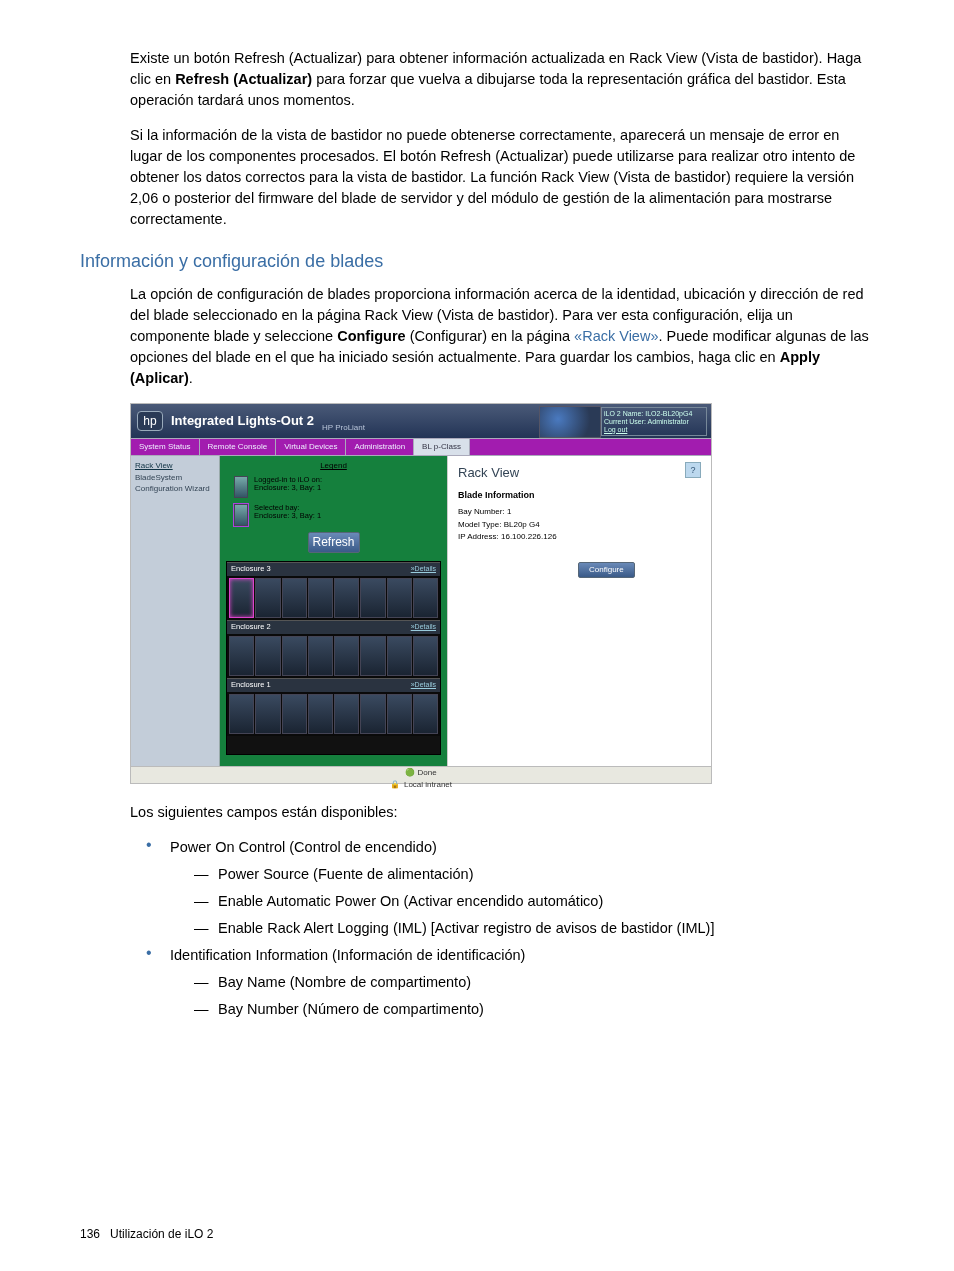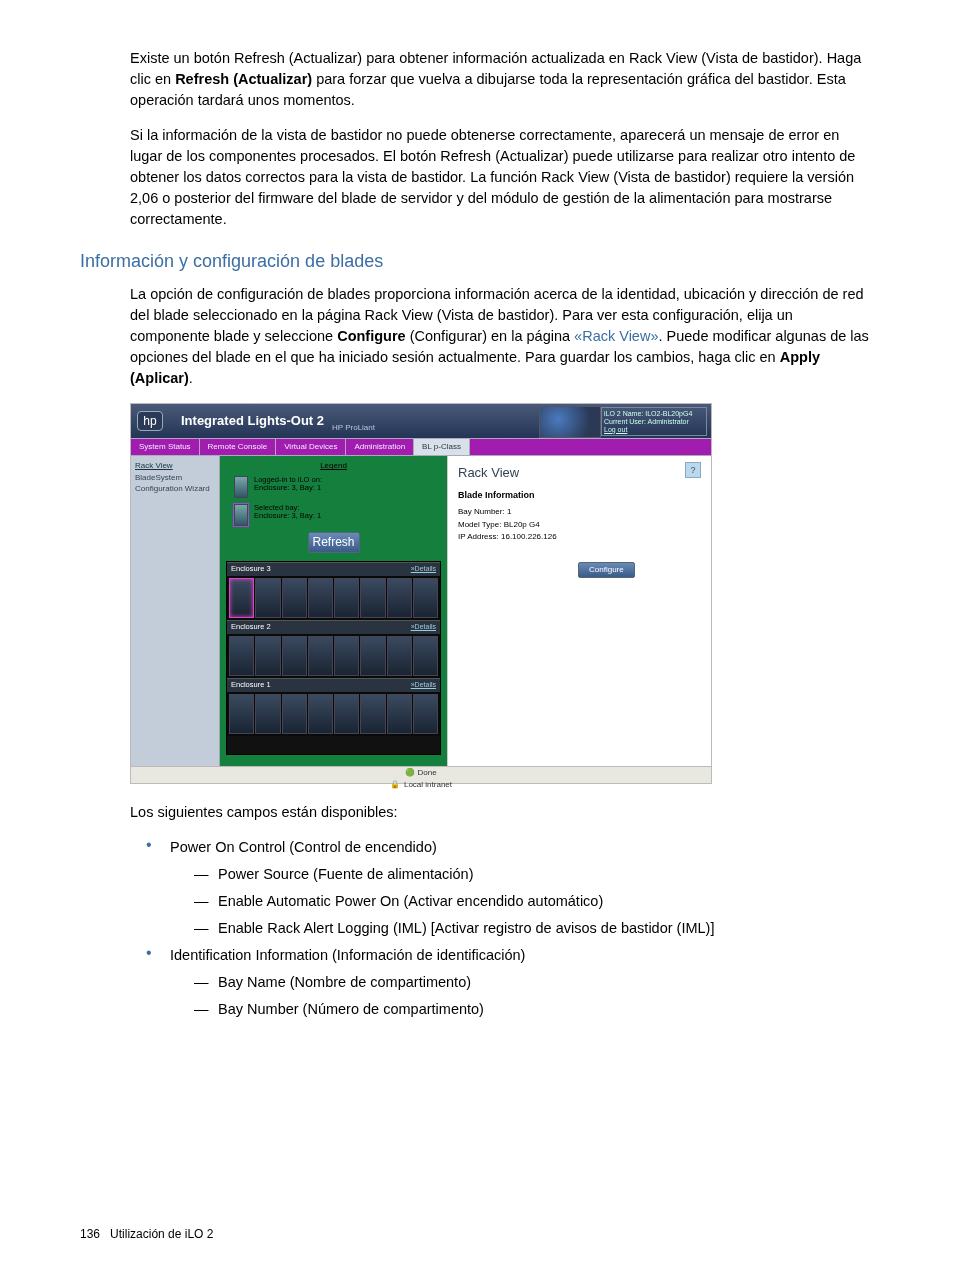--- a/index.html
+++ b/index.html
@@ -40,21 +40,21 @@
     color: #fff;
     height: 34px;
     padding: 0 6px;
     position: relative;
   }
   .hp-logo {
     width: 24px; height: 18px; border: 1px solid #9ab; border-radius: 4px;
     display: flex; align-items: center; justify-content: center; font-size: 12px;
     background: #2a3a56;
   }
-  .ss-title { margin-left: 18px; font-size: 13px; font-weight: bold; }
+  .ss-title { margin-left: 8px; font-size: 13px; font-weight: bold; }
   .ss-sub { font-size: 8px; color: #b8c4d8; margin-left: 8px; margin-top: 12px; }
   .ss-right-img {
     position: absolute; right: 110px; top: 2px; width: 60px; height: 30px;
     background: radial-gradient(circle at 30% 40%, #4a7ac0 0%, #2a3a56 70%);
     border: 1px solid #556;
   }
   .ss-userbox {
     position: absolute; right: 4px; top: 3px; width: 100px;
     border: 1px solid #789; font-size: 7px; color: #cfe; padding: 2px;
     line-height: 1.1;

